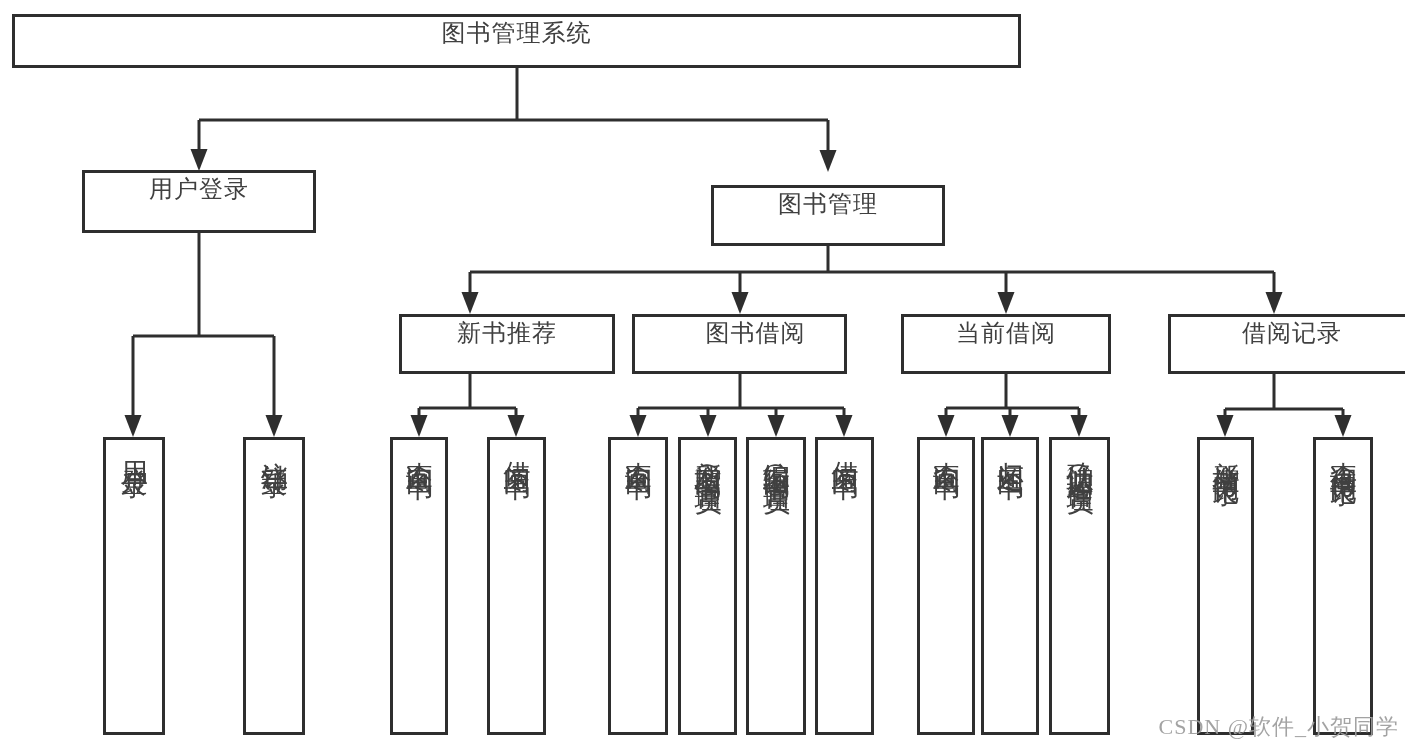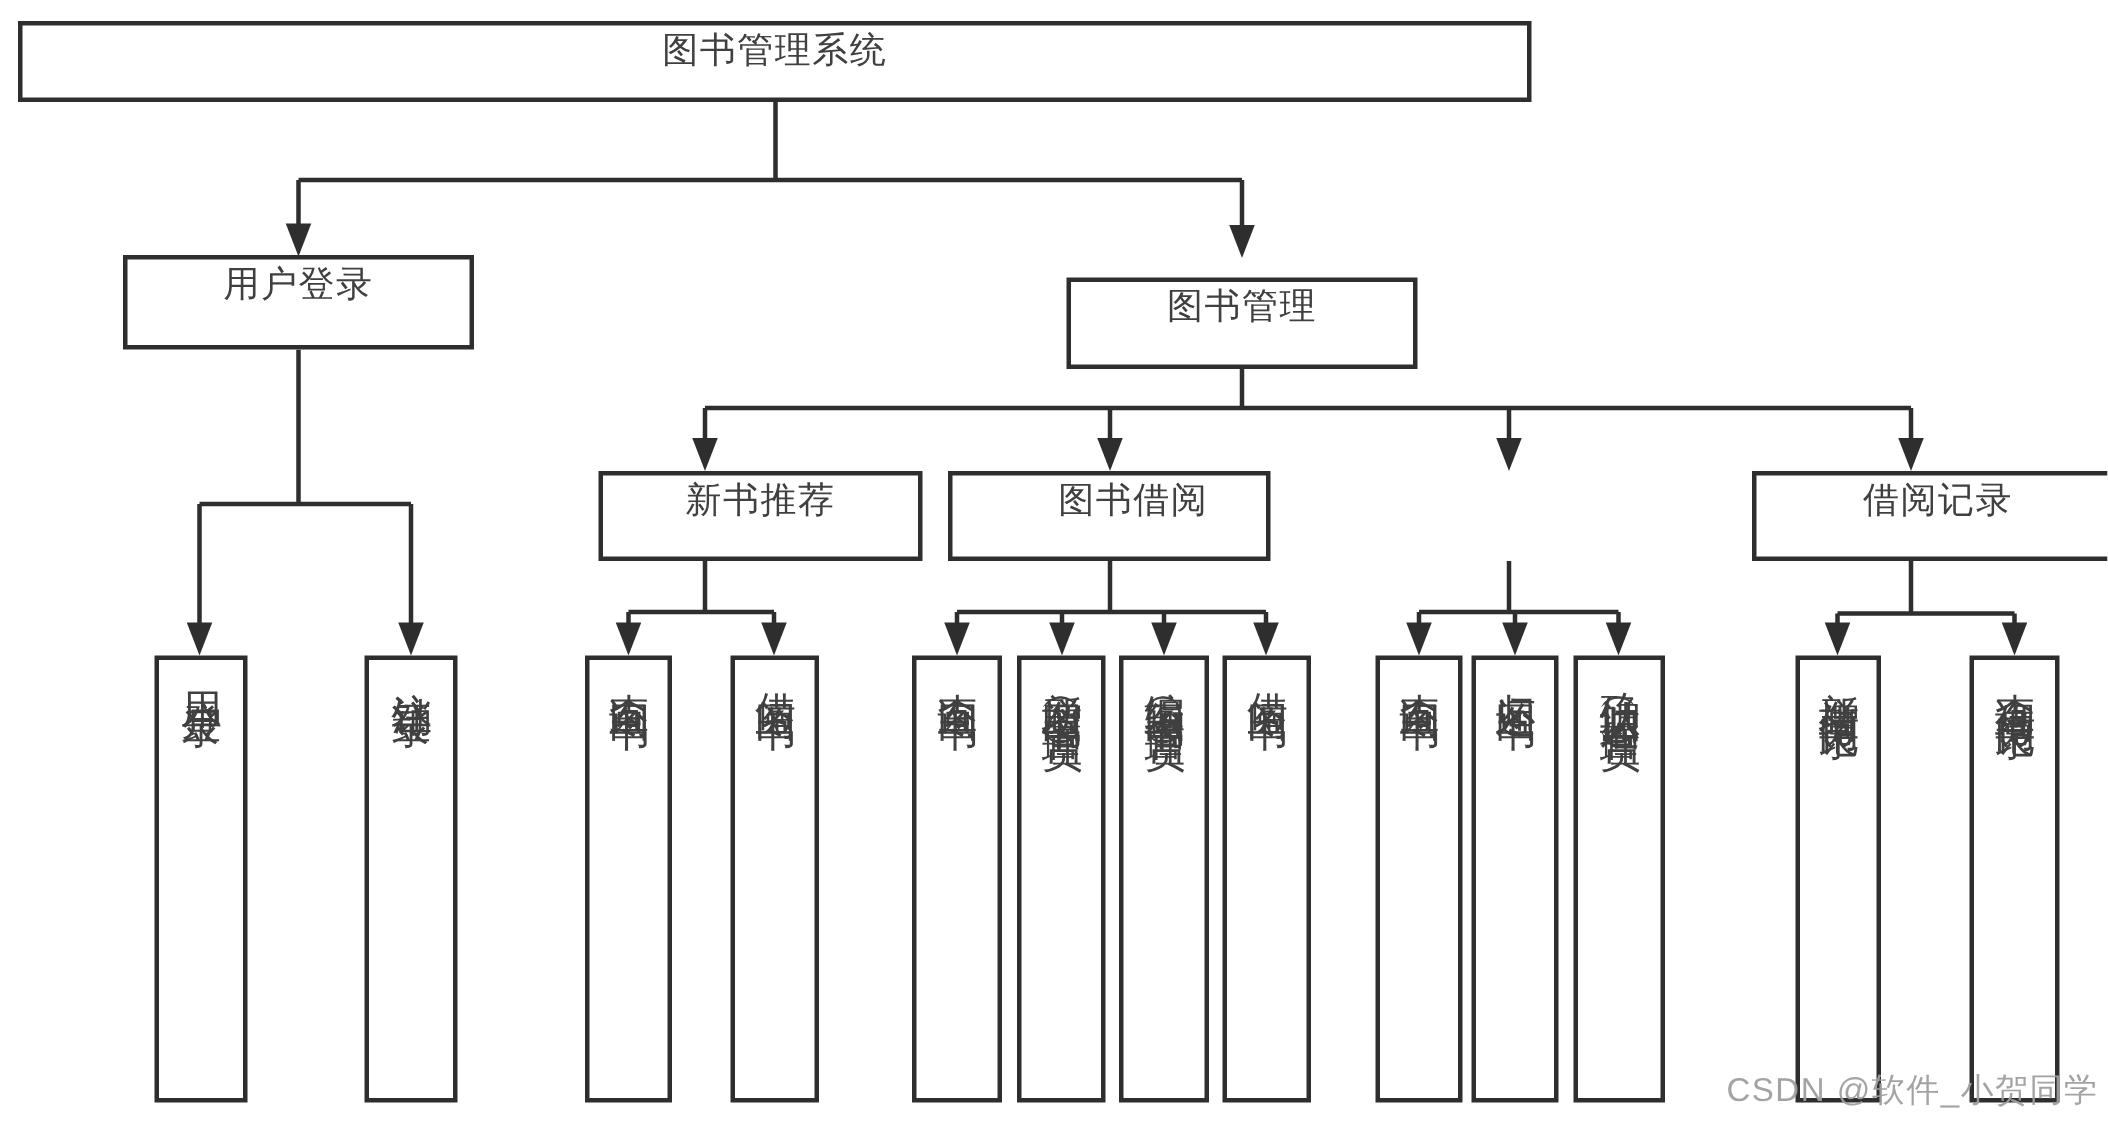--- a/index.html
+++ b/index.html
@@ -29,20 +29,21 @@
     max-height:292px;
   }
   .watermark{
     position:absolute;
     right:6px;
     bottom:5px;
     font-size:22px;
     color:rgba(158,158,158,0.95);
     letter-spacing:1px;
     z-index:5;
+    font-family:Liberation Serif, serif;
   }
 </style>
 </head>
 <body>
 
 <div class="stage">
 
   <svg class="wires" viewBox="0 0 1405 747" xmlns="http://www.w3.org/2000/svg">
     <g stroke="#2e2e2e" stroke-width="3" fill="none">
       <path d="M517,68 V120 M199,120 H828 M199,120 V152 M828,120 V153"></path>
@@ -86,20 +87,23 @@
   <div class="node" style="left:711px;top:185px;width:234px;height:61px;">
     <span>图书管理</span>
   </div>
 
   <div class="node" style="left:362px;top:314px;width:216px;height:60px;margin-left:37px;">
     <span>新书推荐</span>
   </div>
   <div class="node" style="left:632px;top:314px;width:215px;height:60px;padding-left:32px;">
     <span>图书借阅</span>
   </div>
+  <div class="node" style="left:901px;top:314px;width:210px;height:60px;">
+    <span>当前借阅</span>
+  </div>
   <div class="node" style="left:1168px;top:314px;width:248px;height:60px;">
     <span>借阅记录</span>
   </div>
 
   <div class="node leaf" style="left:103px;top:437px;width:62px;height:298px;">
     <span class="vtext">用户登录</span>
   </div>
   <div class="node leaf" style="left:243px;top:437px;width:62px;height:298px;">
     <span class="vtext">注销登录</span>
   </div>

